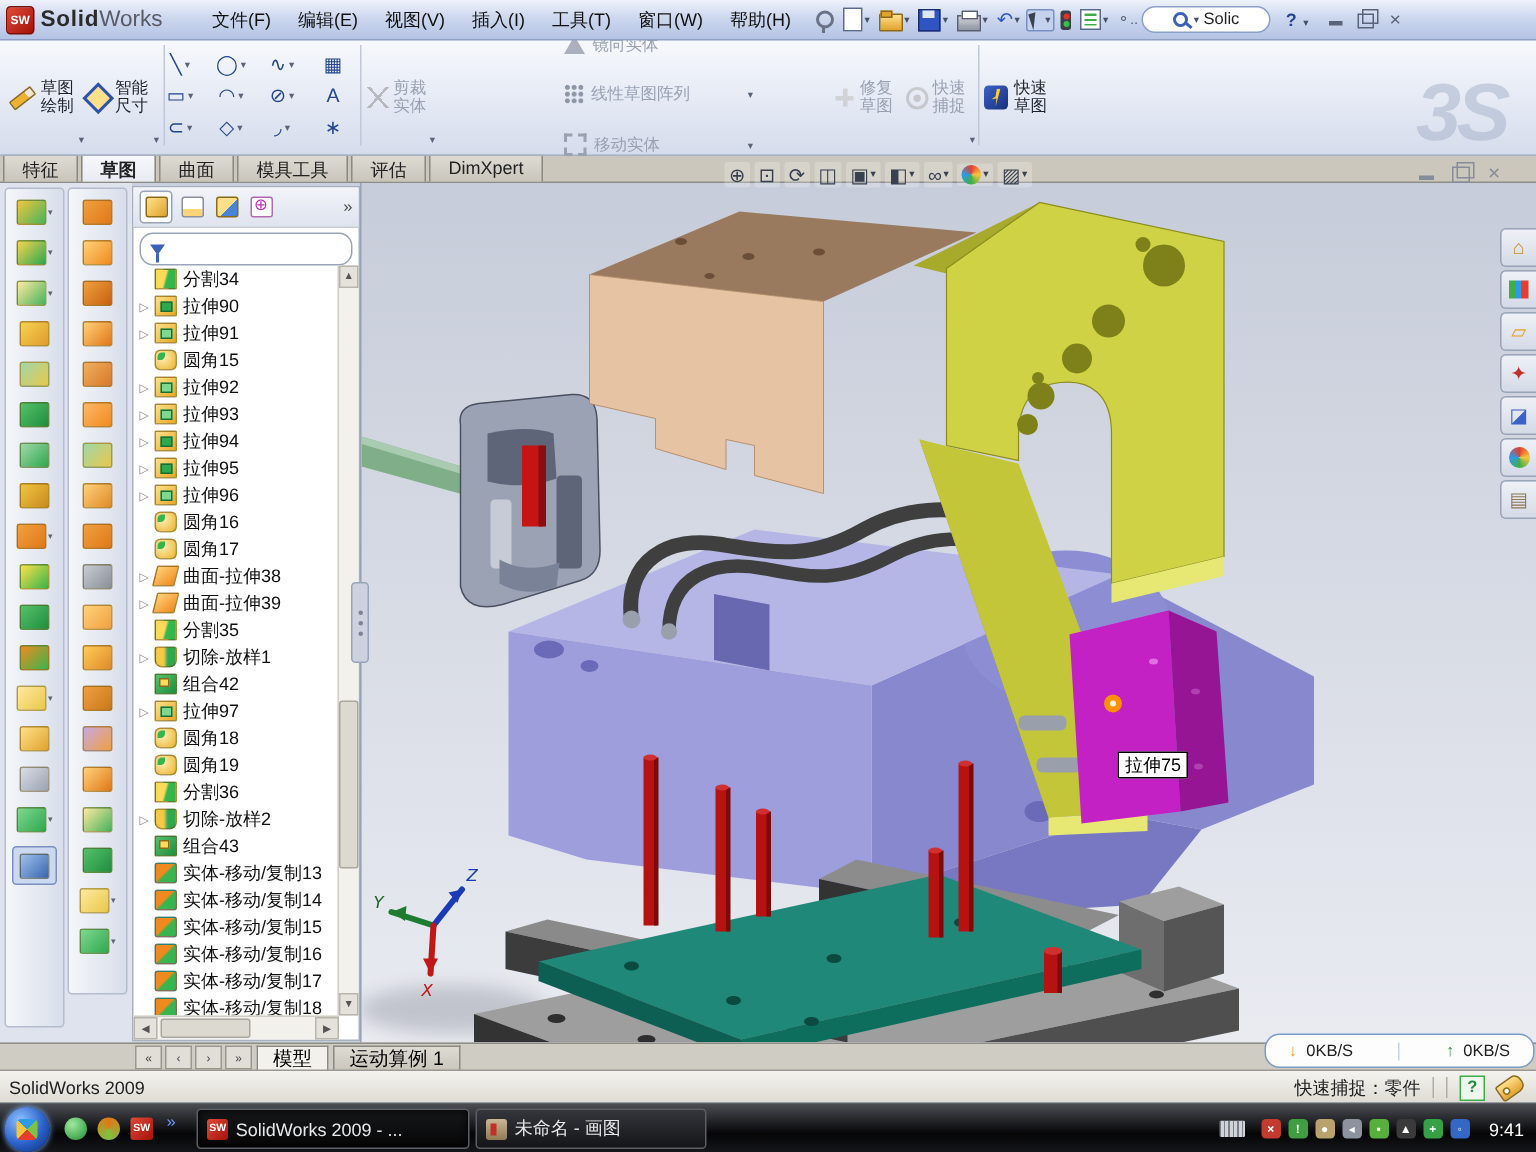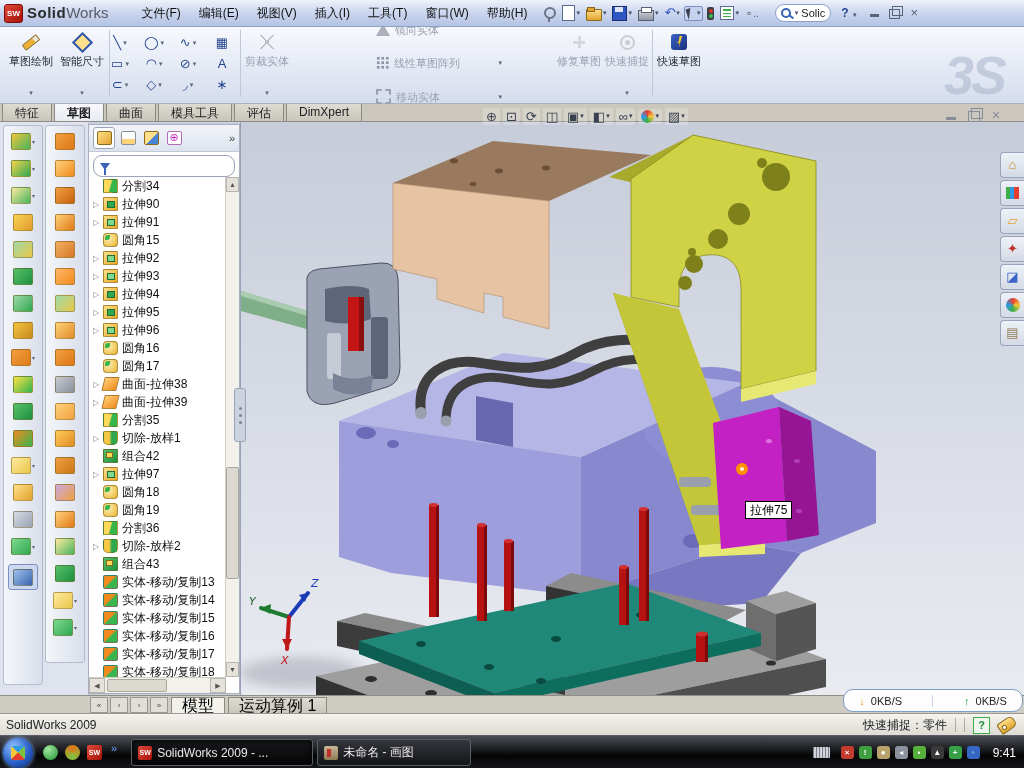--- a/index.html
+++ b/index.html
@@ -38,36 +38,36 @@
   .mi-cursor{width:0;height:0;border-left:5px solid #3a404e;border-right:4px solid transparent;
      border-bottom:11px solid transparent;transform:rotate(-18deg);}
   .mi-light{width:7px;height:13px;background:#3a3f48;border-radius:2px;}
   .mi-light::before{content:"";position:absolute;left:1.5px;top:2px;width:4px;height:4px;border-radius:50%;background:#e03428;}
   .mi-light::after{content:"";position:absolute;left:1.5px;top:7px;width:4px;height:4px;border-radius:50%;background:#35c04a;}
   .mi-list{width:12px;height:12px;background:#fff;border:1px solid #5a6a90;}
   .mi-list::before{content:"";position:absolute;left:2px;top:2px;width:8px;height:8px;
      background:repeating-linear-gradient(#3fae49 0 1.5px,transparent 1.5px 3.5px);}
   .mi-dots{font-size:10px;color:#5a6478;}
   #search-pill{display:flex;align-items:center;gap:3px;background:#fff;border:1px solid #8aa0c8;
-     border-radius:9px;height:16px;padding:0 5px;margin-left:14px;text-align:right;}
+     border-radius:9px;height:16px;padding:0 20px;margin-left:0;text-align:right;}
   .mag{width:6px;height:6px;border:2px solid #3a62b8;border-radius:50%;position:relative;}
   .mag::after{content:"";position:absolute;left:6px;top:6px;width:5px;height:2px;background:#3a62b8;transform:rotate(40deg);}
   #search-pill .val{font-size:11px;color:#222;}
   #help-btn{font-size:12px;color:#24458f;font-weight:bold;margin-left:10px;}
   #win-ctrls{display:flex;gap:10px;margin-left:14px;margin-right:8px;color:#5a6478;}
   .wc-min{width:9px;height:3px;background:#5a6478;margin-top:9px;}
   .wc-restore{width:9px;height:8px;border:1px solid #5a6478;position:relative;margin-top:4px;}
   .wc-restore::before{content:"";position:absolute;left:2px;top:-4px;width:9px;height:8px;border:1px solid #5a6478;background:transparent;}
   .wc-x{font-size:13px;line-height:16px;}
 
   
   #ribbon{left:0;top:26px;width:1024px;height:77px;
     background:linear-gradient(#f7f9fd,#e4e9f4 55%,#d5dcec);border-bottom:1px solid #a8b2c6;z-index:15;}
   .rb-sep{position:absolute;top:4px;bottom:6px;width:1px;background:#c0c8d8;}
-  .rb-big{position:absolute;top:3px;height:70px;display:flex;flex-direction:column;align-items:center;justify-content:flex-start;}
+  .rb-big{position:absolute;top:3px;height:70px;display:flex;flex-direction:row;align-items:center;justify-content:flex-start;}
   .rb-ico{height:22px;display:flex;align-items:center;justify-content:center;margin-top:2px;}
   .rb-label{font-size:11px;line-height:12px;color:#1d2430;text-align:center;white-space:normal;word-break:break-all;margin-top:2px;}
   .rb-dd{font-size:7px;color:#5a6478;margin-top:auto;margin-bottom:2px;}
   .rb-big.disabled .rb-label{color:#9aa2b2;}
   .rb-big.disabled .rb-ico{opacity:.45;filter:grayscale(1);}
   .rb-stack{position:absolute;display:flex;flex-direction:column;justify-content:center;gap:20px;}
   .rb-row{display:flex;align-items:center;gap:5px;height:16px;}
   .rb-row .rb-label{margin:0;white-space:nowrap;}
   .rb-row .rb-dd{margin:0 0 0 auto;}
   
@@ -175,21 +175,21 @@
   .tp-btn{width:23px;height:24px;background:linear-gradient(#eef1f7,#d4dae6);border:1px solid #9aa4b8;border-right:none;
      border-radius:4px 0 0 4px;display:flex;align-items:center;justify-content:center;}
   .tp-g{font-size:13px;line-height:14px;}
   .tp-sphere{width:14px;height:14px;border-radius:50%;background:conic-gradient(#e53e2e,#f3c63f,#3fae49,#2e9ae5,#e53e2e);}
   .tp-bars{width:13px;height:12px;background:linear-gradient(90deg,#3fae49 0 30%,#2e9ae5 30% 60%,#e53e2e 60%);}
 
   
   #bottom-tabs{left:0;top:695px;width:1024px;height:18px;background:#cfccc3;border-top:1px solid #8e8e86;display:flex;align-items:center;}
   .bnav{width:16px;height:14px;background:#e0ded6;border:1px solid #9a988e;font-size:8px;color:#444;
      display:flex;align-items:center;justify-content:center;margin-left:2px;}
-  .btab{font-size:16px;padding:0 10px;border:1px solid #8a8a80;border-bottom:none;height:16px;line-height:16px;
+  .btab{font-size:13px;padding:0 10px;border:1px solid #8a8a80;border-bottom:none;height:16px;line-height:16px;
      background:linear-gradient(#dedbd3,#c9c5bb);margin-left:3px;white-space:nowrap;}
   .btab.active{background:#f2f1ec;}
   #statusbar{left:0;top:713px;width:1024px;height:22px;background:linear-gradient(#f4f3ef,#dcdad2);
      border-top:1px solid #9a9890;display:flex;align-items:center;font-size:12px;color:#222;}
   #status-left{padding-left:6px;}
   #status-right{margin-left:auto;display:flex;align-items:center;gap:8px;padding-right:8px;}
   .st-sep{width:1px;height:14px;background:#b0aea4;}
   #st-help{width:15px;height:15px;background:#eef6ee;border:1px solid #3fae49;color:#1e8f3e;font-weight:bold;
      font-size:11px;display:flex;align-items:center;justify-content:center;}
   #st-tag{width:16px;height:10px;background:linear-gradient(#ffe08a,#e0a32e);border:1px solid #8a6a1a;

